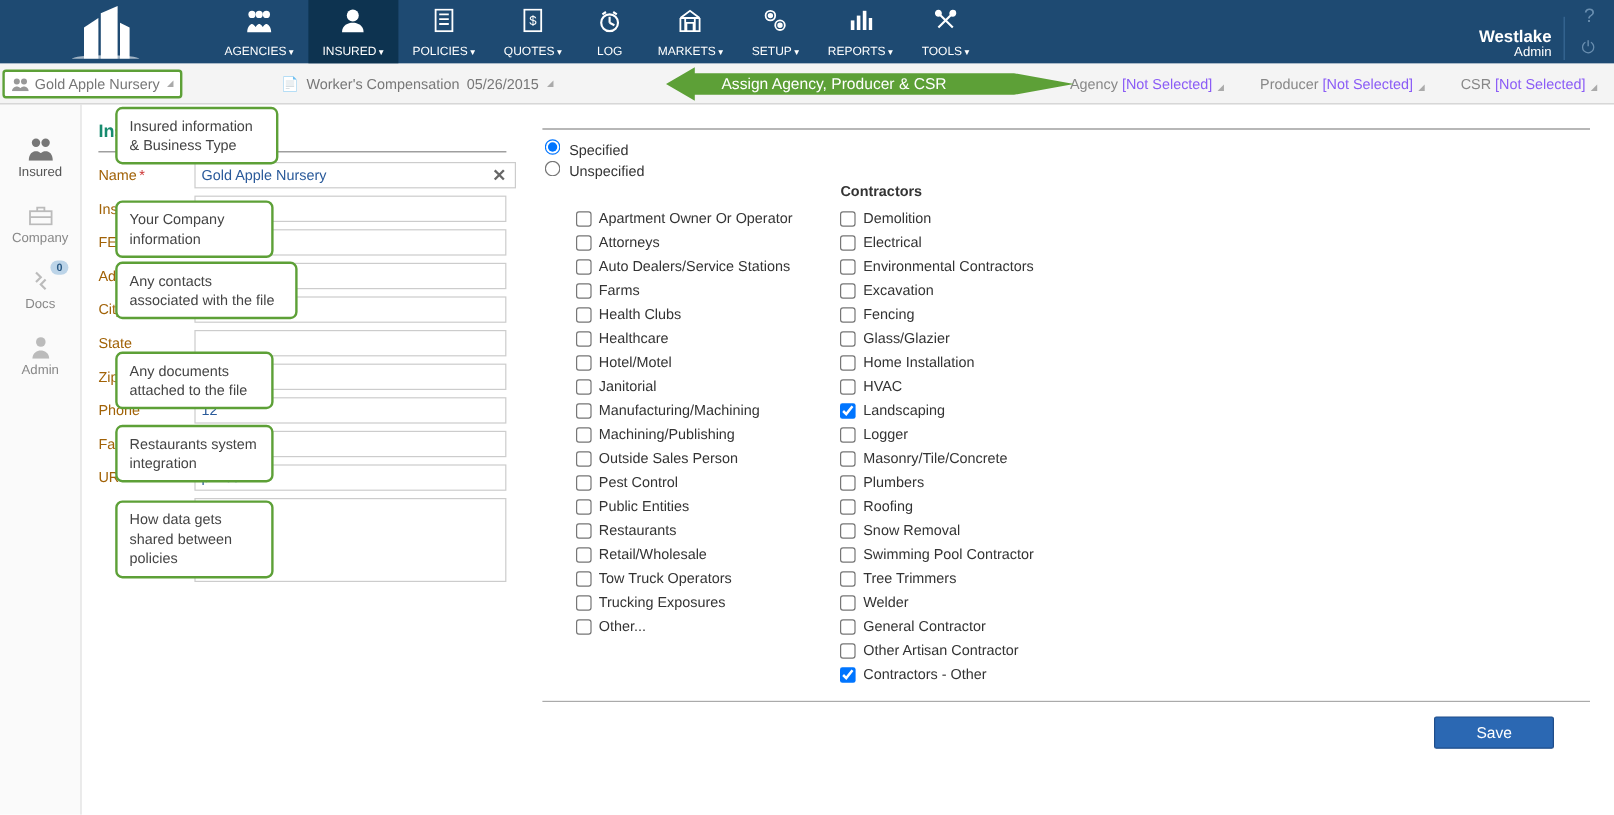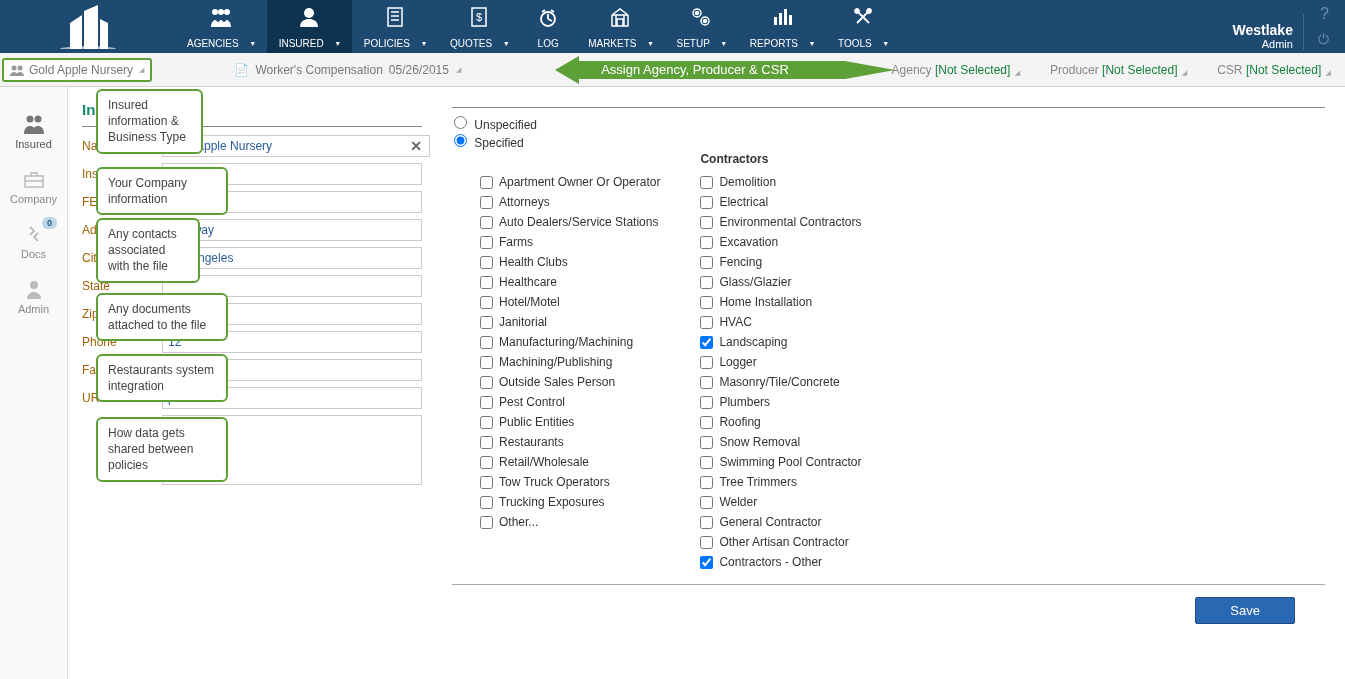--- a/index.html
+++ b/index.html
@@ -6,39 +6,39 @@
 body { font-family: Arial, sans-serif; font-size: 12px; color: #333; background: #fff; width: 1345px; height: 679px; overflow: hidden; }
 
 
 .topbar { background: #1e4a72; height: 53px; display: flex; align-items: center; color: #fff; position: relative; }
 .logo { width: 175px; height: 53px; display: flex; align-items: center; justify-content: center; }
 .logo svg { fill: #fff; }
 .nav-items { display: flex; height: 53px; }
 .nav-item { padding: 6px 12px 4px; text-align: center; cursor: pointer; display: flex; flex-direction: column; align-items: center; justify-content: space-between; font-size: 10px; min-width: 56px; }
 .nav-item.active { background: #0d3350; }
 .nav-item .nav-icon { height: 22px; display: flex; align-items: center; justify-content: center; }
-.nav-item .nav-label { display: flex; align-items: center; gap: 12px; }
+.nav-item .nav-label { display: flex; align-items: center; gap: 2px; }
 .chevron { font-size: 8px; }
 .user-area { margin-left: auto; text-align: right; padding-right: 12px; display: flex; align-items: flex-end; gap: 10px; }
 .user-info { text-align: right; }
 .user-name { font-size: 14px; font-weight: 600; }
 .user-role { font-size: 11px; }
 .help-icon, .power-icon { color: #6a8fb0; cursor: pointer; font-size: 16px; padding: 2px 4px; }
 .power-icon { font-size: 14px; }
 .divider-v { width: 1px; height: 36px; background: #3a6a96; }
 
 
 .contextbar { height: 34px; background: #f4f4f4; border-bottom: 1px solid #d0d0d0; display: flex; align-items: center; position: relative; font-size: 12px; }
 .insured-box { border: 2px solid #5da037; margin: 2px; padding: 3px 6px; display: flex; align-items: center; gap: 5px; color: #777; border-radius: 3px; background:#fff; }
 .insured-box svg { fill: #999; }
 .policy-chip { display: flex; align-items: center; gap: 6px; color: #777; }
 .policy-icon { color: #b8860b; }
 .green-arrow { position: absolute; left: 555px; top: 1px; }
 .agency-slot { margin-left: 12px; color: #888; }
-.agency-slot .val { color: #15803d; }
+.agency-slot .val { color: #8b5cf6; }
 .context-right { margin-left: auto; display: flex; gap: 18px; padding-right: 14px; align-items: center; }
 .triangle { font-size: 7px; color: #aaa; margin-left:1px; vertical-align: -1px;}
 
 
 .main { display: flex; height: calc(679px - 53px - 34px); }
 .sidebar { width: 68px; background: #fafafa; border-right: 1px solid #e0e0e0; padding-top: 18px; }
 .sb-item { text-align: center; padding: 8px 2px 10px; color: #888; cursor: pointer; position: relative; }
 .sb-item.active { color: #555; }
 .sb-item .sb-icon { height: 22px; display:flex; align-items:center; justify-content:center; }
 .sb-item .sb-label { font-size: 11px; margin-top: 3px; }
@@ -349,24 +349,24 @@
           <div class="form-row">
             <label></label>
             <textarea style=""></textarea>
           </div>
         </div>
     </div>
 
     <div class="biz-col">
       <hr class="sep">
       <div class="radio-row">
+        <label><input type="radio" name="bt" checked="" style=""> <span>Specified</span></label>
+      </div>
+      <div class="radio-row">
         <label><input type="radio" name="bt" style=""> <span>Unspecified</span></label>
-      </div>
-      <div class="radio-row">
-        <label><input type="radio" name="bt" checked="" style=""> <span>Specified</span></label>
       </div>
       <div class="checks">
         <div class="check-col" id="col1">
             <div class="hdr"></div>
             <label class="chk">
               <input type="checkbox" style="">
               <span>Apartment Owner Or Operator</span>
             </label>
             <label class="chk">
               <input type="checkbox" style="">
@@ -521,19 +521,19 @@
             </label>
           </div>
       </div>
       <div class="divider-h"></div>
       <button class="save-btn">Save</button>
     </div>
   </div>
 </div>
 
 <div id="callouts">
-    <div class="callout" style="left: 96px; top: 89px; width: 107px;">Insured information &amp; Business Type</div>
+    <div class="callout" style="left: 96px; top: 89px; width: 136px;">Insured information &amp; Business Type</div>
     <div class="callout" style="left: 96px; top: 167px; width: 132px;">Your Company information</div>
-    <div class="callout" style="left: 96px; top: 218px; width: 104px;">Any contacts associated with the file</div>
+    <div class="callout" style="left: 96px; top: 218px; width: 152px;">Any contacts associated with the file</div>
     <div class="callout" style="left: 96px; top: 293px; width: 132px;">Any documents attached to the file</div>
     <div class="callout" style="left: 96px; top: 354px; width: 132px;">Restaurants system integration</div>
     <div class="callout" style="left: 96px; top: 417px; width: 132px;">How data gets shared between policies</div>
   </div>
 
 </body></html>

